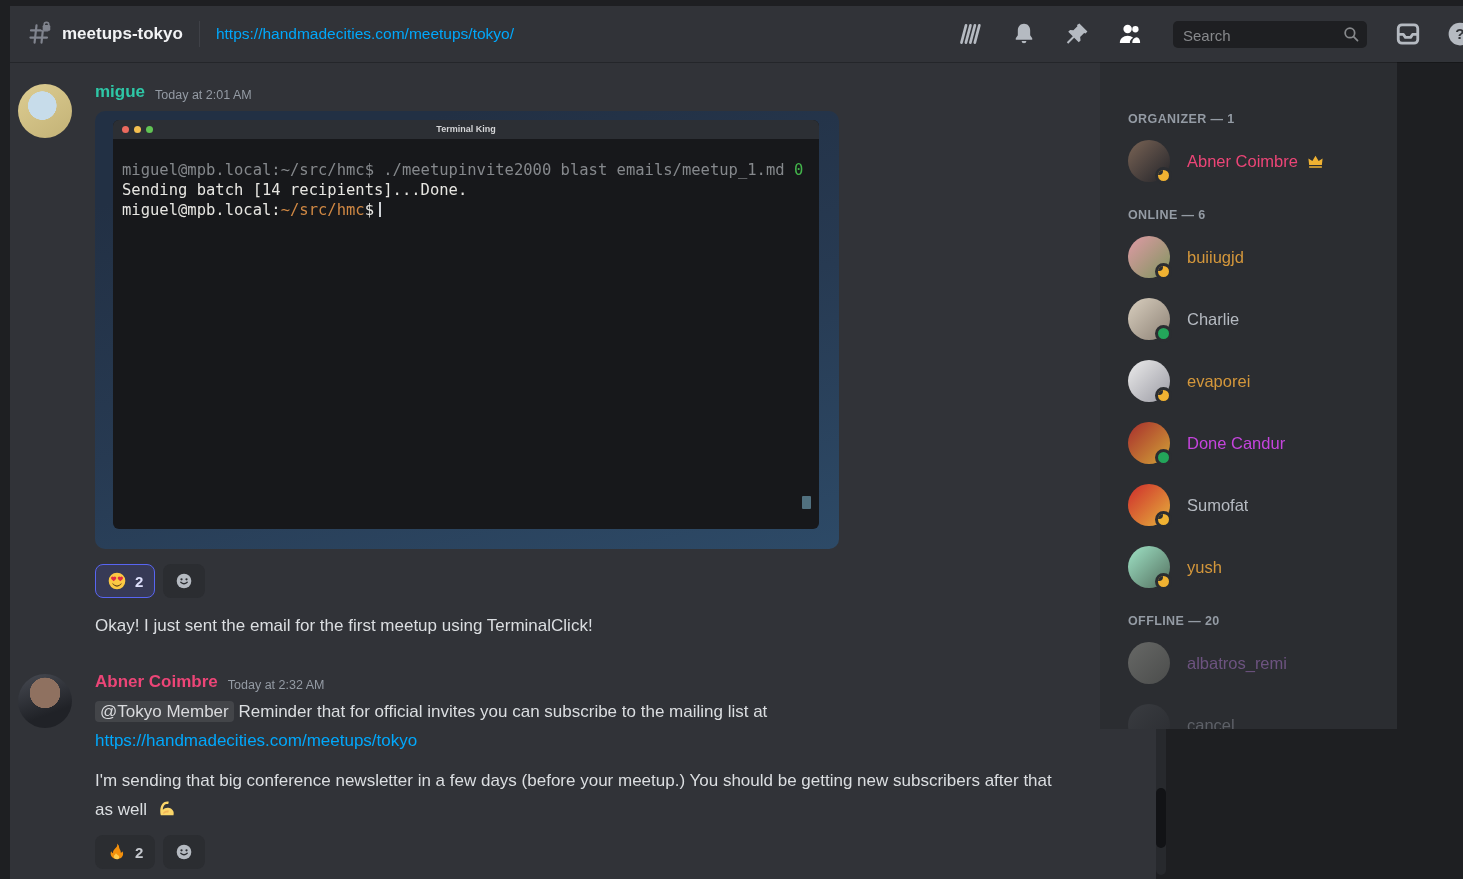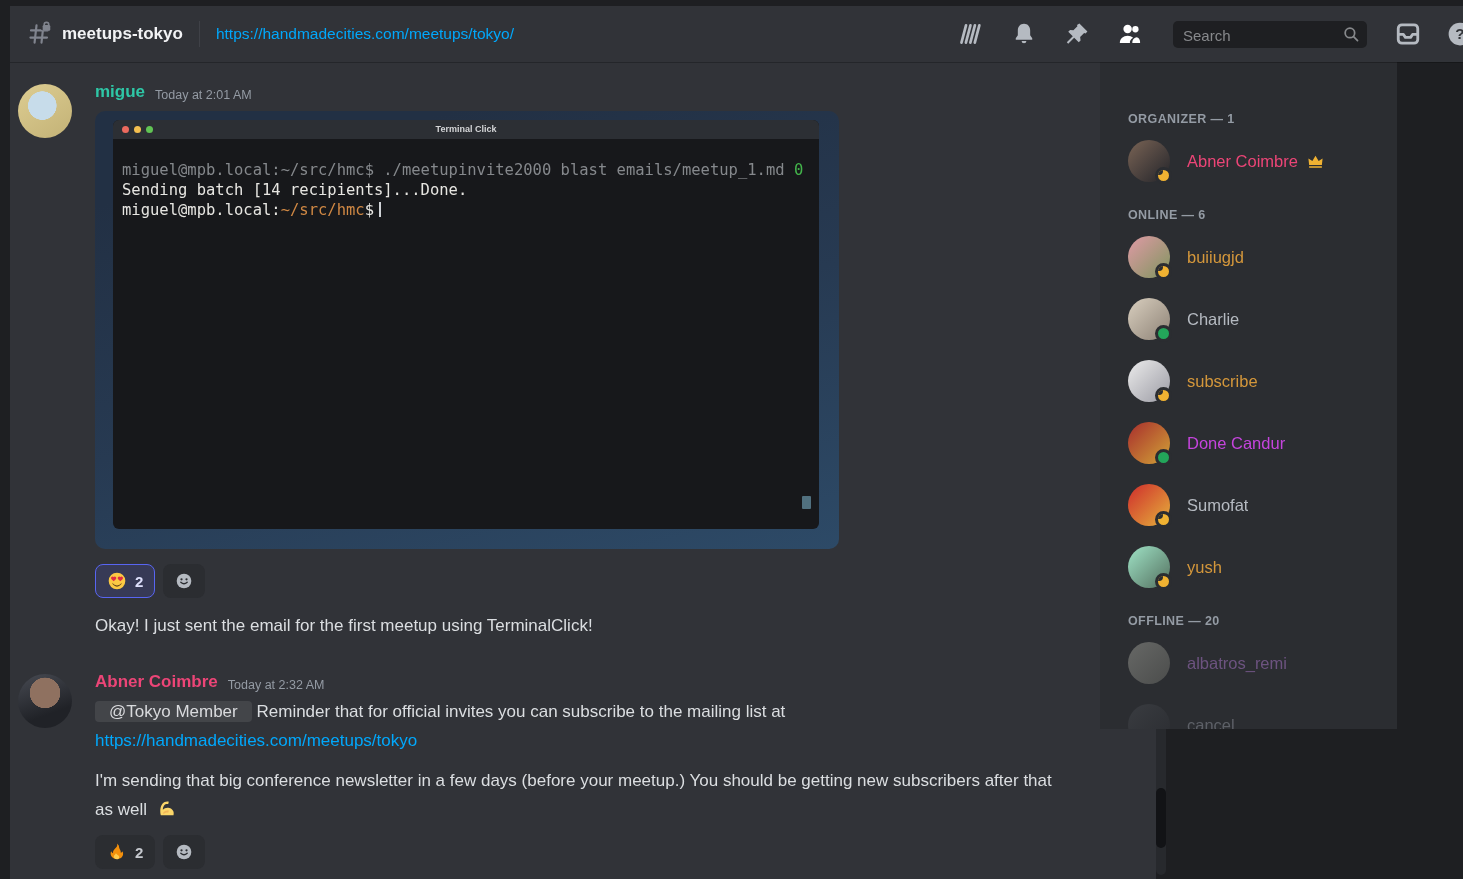--- a/index.html
+++ b/index.html
@@ -55,21 +55,21 @@
   .reaction{display:flex;align-items:center;height:34px;padding:0 11px;border-radius:8px;background:#2b2d31;
     border:1px solid transparent;margin-right:8px;cursor:pointer;}
   .reaction.reacted{background:rgba(88,101,242,.16);border-color:#5865f2;}
   .reaction svg{width:20px;height:20px;display:block;}
   .rcount{font-size:15px;font-weight:700;color:#c6c9cf;margin-left:8px;}
   .reaction.reacted .rcount{color:#dee0fc;}
   .reaction.add{width:42px;padding:0;justify-content:center;}
   .msg-text{margin-top:16px;font-size:17px;line-height:24px;color:#dbdee1;}
   .para{margin-top:13px;line-height:29px;max-width:965px;}
   .para svg{vertical-align:-5px;margin-left:3px;}
-  .mention{background:rgba(255,255,255,.09);color:#d9dadd;border-radius:4px;padding:1px 14px;cursor:pointer;text-align:center;}
+  .mention{background:rgba(255,255,255,.09);color:#d9dadd;border-radius:4px;padding:1px 5px;cursor:pointer;text-align:center;}
   .msg-link{color:#00a8fc;text-decoration:none;cursor:pointer;}
   .line1{margin-top:7px;font-size:17px;line-height:26px;color:#dbdee1;}
   .line2{margin-top:4px;font-size:17px;line-height:24px;}
   
   #scroll-rail{left:1156px;top:66px;width:10px;height:809px;background:#27292d;border-radius:5px;}
   #scroll-thumb{position:absolute;left:0px;top:722px;width:10px;height:60px;background:#121316;border-radius:5px;cursor:pointer;}
   
   #members{left:1100px;top:62px;width:297px;height:667px;background:#2b2d31;box-sizing:border-box;
     padding:49px 8px 0 28px;overflow:hidden;}
   .m-title{font-size:12.5px;font-weight:700;letter-spacing:.4px;color:#949ba4;margin:0 0 13px 0;line-height:16px;}
@@ -162,21 +162,21 @@
           <span class="msg-author" style="color:#2ec7a6;">migue</span>
           <span class="msg-time">Today at 2:01 AM</span>
         </div>
 
         <div class="embed">
           <div class="term">
             <div class="term-titlebar">
               <span class="tl r"></span>
               <span class="tl y"></span>
               <span class="tl g"></span>
-              <span class="term-title">Terminal Click</span>
+              <span class="term-title">Terminal King</span>
             </div>
             <div class="term-body"><div class="t-line"><span class="seg-dim">miguel@mpb.local:~/src/hmc$ ./meetupinvite2000 blast emails/meetup_1.md </span><span class="seg-green">0</span></div><div class="t-line"><span class="seg-fg">Sending batch [14 recipients]...Done.</span></div><div class="t-line"><span class="seg-fg">miguel@mpb.local:</span><span class="seg-orange">~/src/hmc</span><span class="seg-fg">$</span><span class="seg-caret"></span></div></div>
             <div class="term-scroll"></div>
           </div>
         </div>
 
         <div class="reaction-row">
           <button class="reaction reacted">
             <svg viewBox="0 0 24 24">
               <circle cx="12" cy="12" r="10" fill="#fcc943"></circle>
@@ -276,21 +276,21 @@
         <div class="m-row">
           <div class="m-avatar" style="background: linear-gradient(135deg, rgb(217, 207, 191), rgb(141, 130, 118));">
             <span class="status online"></span>
           </div>
           <span class="m-name" style="color: rgb(181, 186, 193);">Charlie</span>
         </div>
         <div class="m-row">
           <div class="m-avatar" style="background: linear-gradient(135deg, rgb(236, 236, 236), rgb(155, 155, 164));">
             <span class="status idle"></span>
           </div>
-          <span class="m-name" style="color: rgb(212, 151, 59);">subscribe</span>
+          <span class="m-name" style="color: rgb(212, 151, 59);">evaporei</span>
         </div>
         <div class="m-row">
           <div class="m-avatar" style="background: linear-gradient(135deg, rgb(168, 45, 45), rgb(210, 164, 55));">
             <span class="status online"></span>
           </div>
           <span class="m-name" style="color: rgb(197, 68, 221);">Done Candur</span>
         </div>
         <div class="m-row">
           <div class="m-avatar" style="background: linear-gradient(135deg, rgb(207, 44, 44), rgb(229, 178, 60));">
             <span class="status idle"></span>

